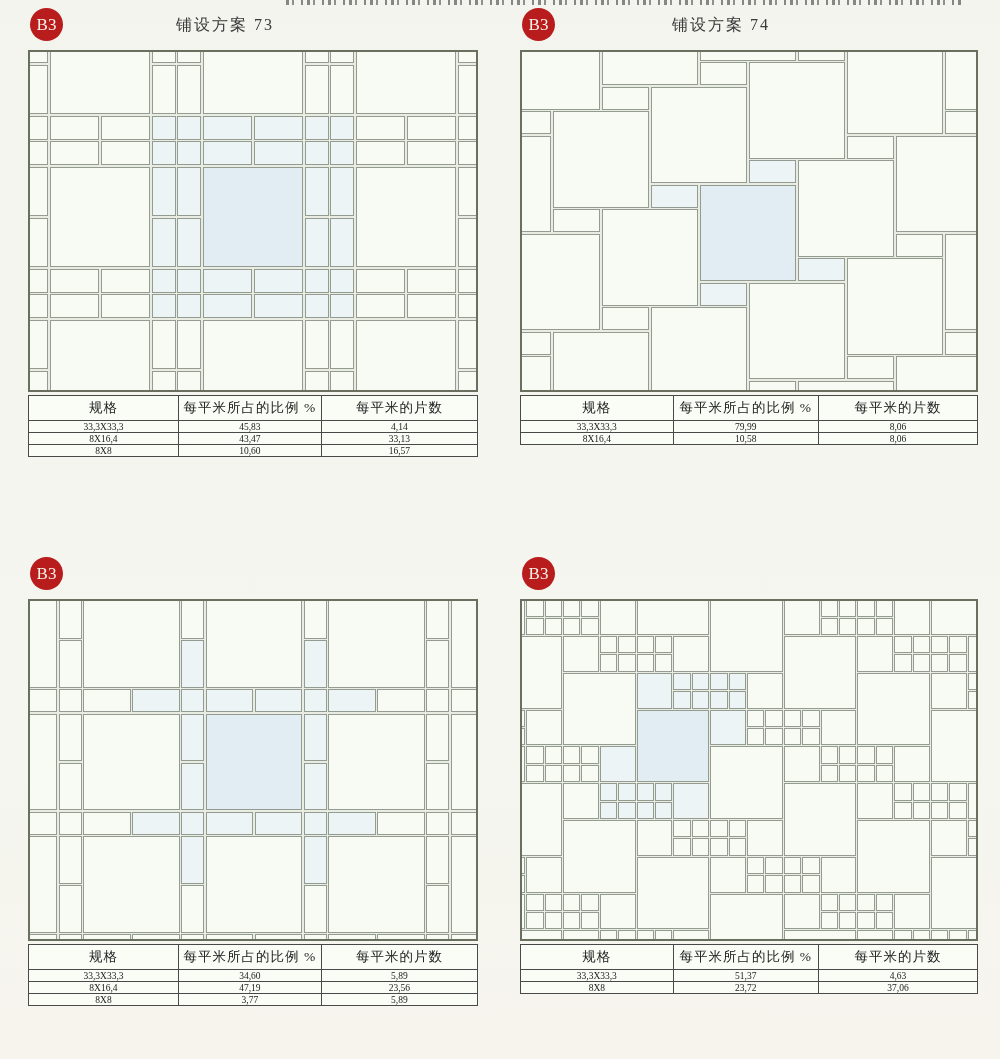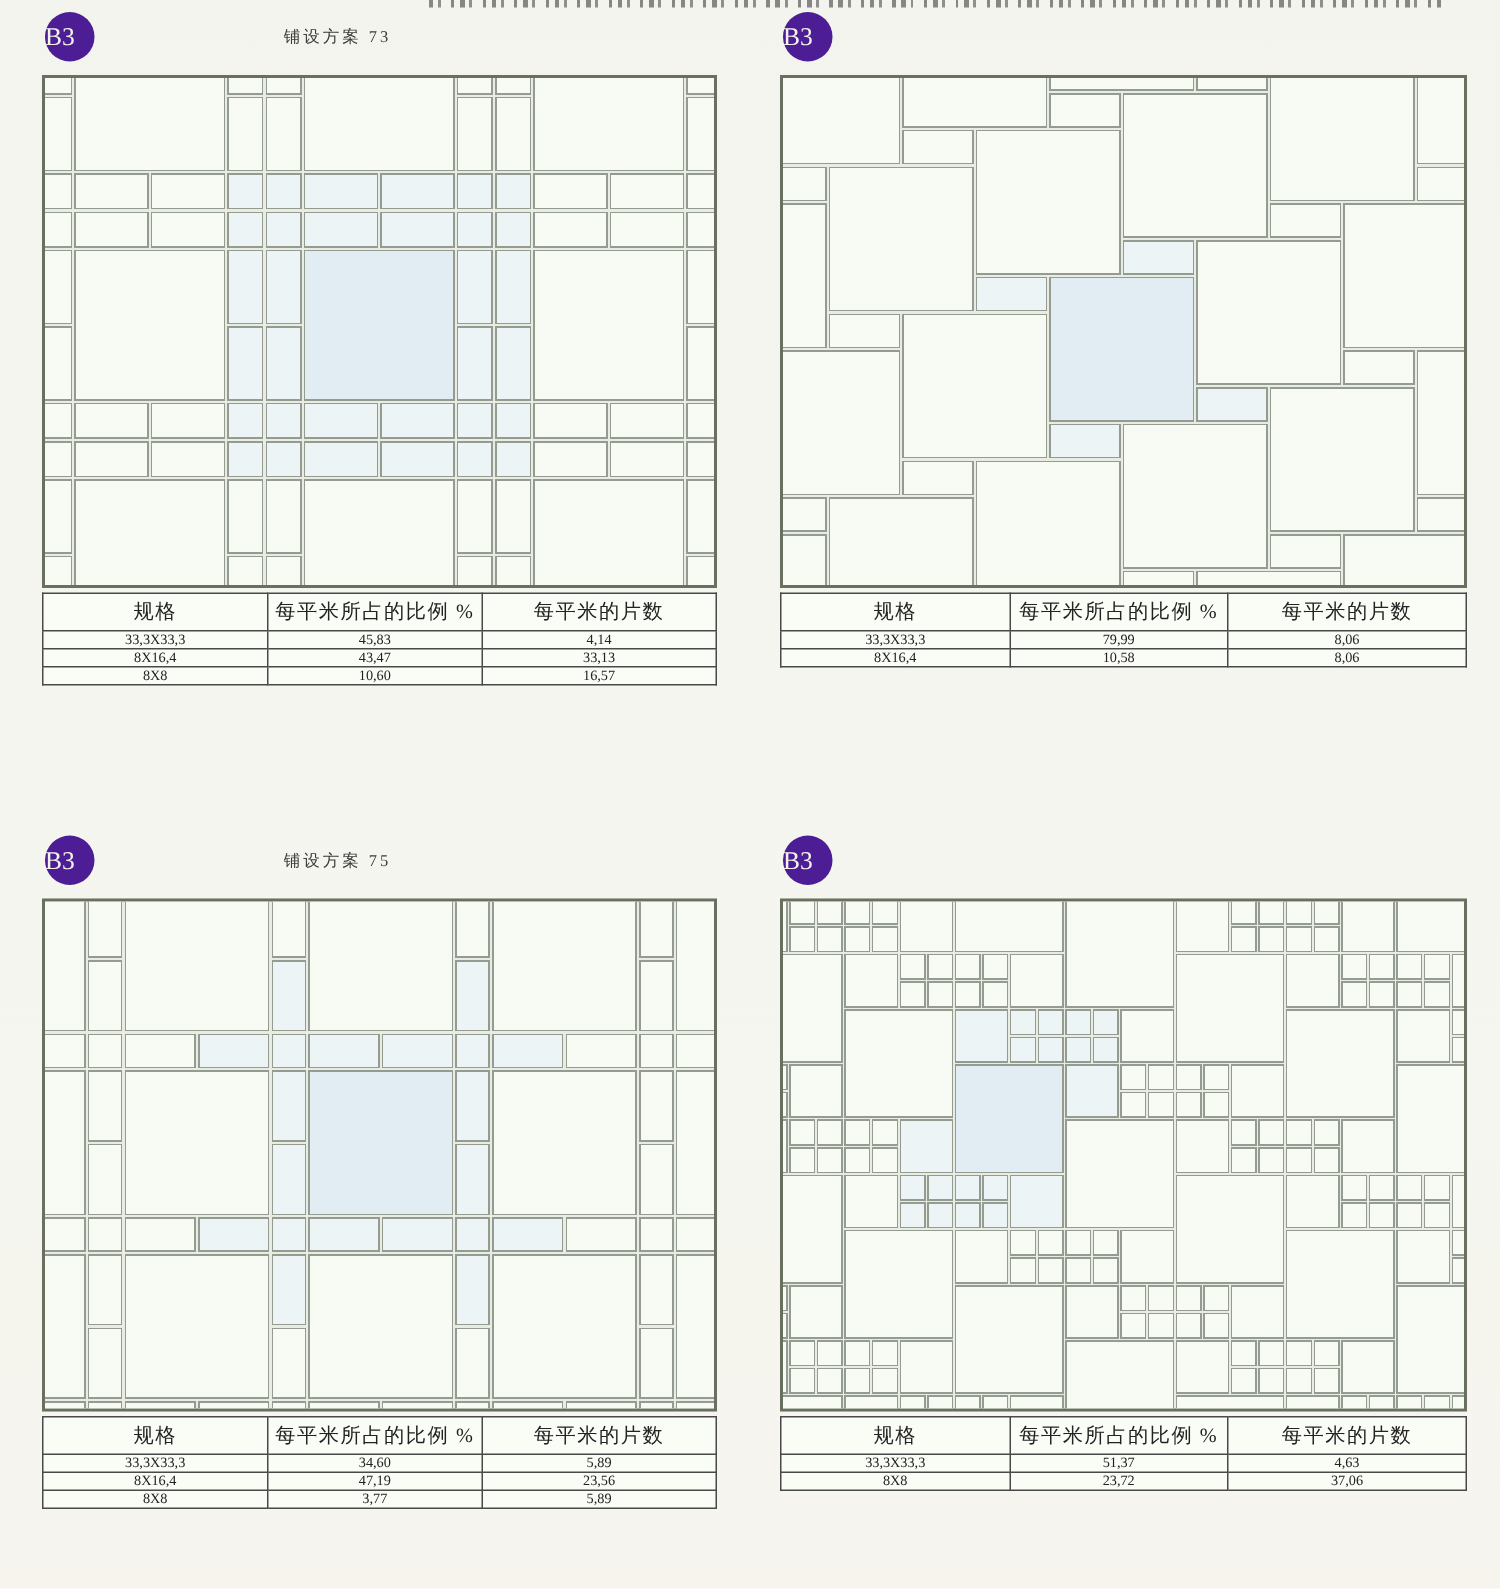--- a/index.html
+++ b/index.html
@@ -16,25 +16,25 @@
       #4c4c4c 15px 17px, transparent 17px 21px);
   }
   .sec{position:absolute;}
   #s0{left:28px;top:8px;width:450px;}
   #s1{left:520px;top:8px;width:458px;}
   #s2{left:28px;top:557px;width:450px;}
   #s3{left:520px;top:557px;width:458px;}
   .hdr{position:relative;height:42px;}
   .badge{
     position:absolute;left:2px;top:0;width:33px;height:33px;border-radius:50%;
-    background:#4c1d95;color:#f3f3e9;line-height:33px;
+    background:#b91c1c;color:#f3f3e9;text-align:center;line-height:33px;
     font-size:17px;font-family:"Liberation Serif",serif;
   }
   .title{
-    margin-right:56px;text-align:center;line-height:34px;font-size:11px;
+    margin-right:56px;text-align:center;line-height:34px;font-size:16px;
     letter-spacing:2px;color:#3a3a3a;white-space:nowrap;
   }
   .pattern{
     height:342px;border:2px solid #69705f;background:#e9ece3;
     box-sizing:border-box;overflow:hidden;
   }
   .pattern svg{display:block;width:100%;height:100%;}
   table{
     width:100%;border-collapse:collapse;margin-top:3px;background:#fafcf6;
     table-layout:fixed;
@@ -179,20 +179,21 @@
             <td>10,60</td>
             <td>16,57</td>
           </tr>
         </tbody>
       </table>
   </div>
 
   <div class="sec" id="s1">
     <div class="hdr">
       <div class="badge">B3</div>
+      <div class="title">铺设方案 74</div>
     </div>
     <div class="pattern">
       <svg id="pat1" preserveAspectRatio="none" shape-rendering="crispEdges" viewBox="0 0 454 338">
           <rect x="-67.0" y="304.5" width="95.6" height="95.6" fill="#f8faf4" stroke="#949b90" stroke-width="1"></rect>
           <rect x="-18.0" y="280.0" width="46.6" height="22.1" fill="#f8faf4" stroke="#949b90" stroke-width="1"></rect>
           <rect x="-67.0" y="84.0" width="95.6" height="95.6" fill="#f8faf4" stroke="#949b90" stroke-width="1"></rect>
           <rect x="-18.0" y="59.5" width="46.6" height="22.1" fill="#f8faf4" stroke="#949b90" stroke-width="1"></rect>
           <rect x="-18.0" y="182.0" width="95.6" height="95.6" fill="#f8faf4" stroke="#949b90" stroke-width="1"></rect>
           <rect x="31.0" y="157.5" width="46.6" height="22.1" fill="#f8faf4" stroke="#949b90" stroke-width="1"></rect>
           <rect x="31.0" y="280.0" width="95.6" height="95.6" fill="#f8faf4" stroke="#949b90" stroke-width="1"></rect>
@@ -249,21 +250,20 @@
             <td>10,58</td>
             <td>8,06</td>
           </tr>
         </tbody>
       </table>
   </div>
 
   <div class="sec" id="s2">
     <div class="hdr">
       <div class="badge">B3</div>
-      <div class="title">铺设方案 75</div>
     </div>
     <div class="pattern">
       <svg id="pat2" preserveAspectRatio="none" shape-rendering="crispEdges" viewBox="0 0 446 338">
           <rect x="-69.0" y="-9.5" width="95.6" height="95.6" fill="#f8faf4" stroke="#949b90" stroke-width="1"></rect>
           <rect x="29.0" y="-9.5" width="22.1" height="46.6" fill="#f8faf4" stroke="#949b90" stroke-width="1"></rect>
           <rect x="29.0" y="39.5" width="22.1" height="46.6" fill="#f8faf4" stroke="#949b90" stroke-width="1"></rect>
           <rect x="-20.0" y="88.5" width="46.6" height="22.1" fill="#f8faf4" stroke="#949b90" stroke-width="1"></rect>
           <rect x="29.0" y="88.5" width="22.1" height="22.1" fill="#f8faf4" stroke="#949b90" stroke-width="1"></rect>
           <rect x="-69.0" y="113.0" width="95.6" height="95.6" fill="#f8faf4" stroke="#949b90" stroke-width="1"></rect>
           <rect x="29.0" y="113.0" width="22.1" height="46.6" fill="#f8faf4" stroke="#949b90" stroke-width="1"></rect>

